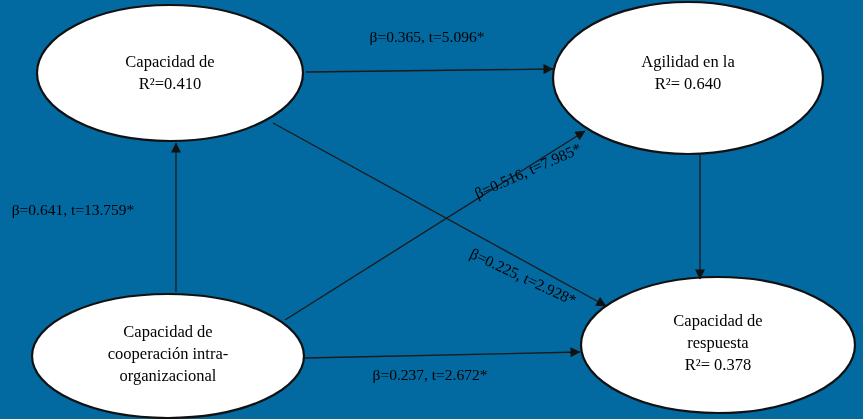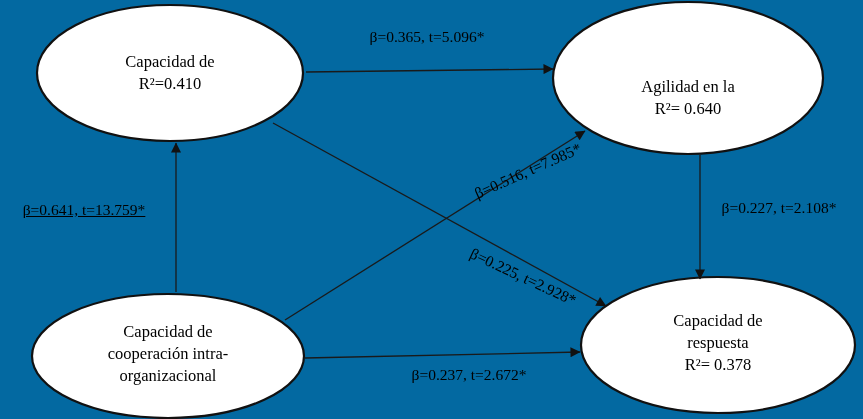--- a/index.html
+++ b/index.html
@@ -64,42 +64,41 @@
     <line x1="273" y1="123" x2="606" y2="306" stroke="#1a1a1a" stroke-width="1.3" marker-end="url(#arrowhead)"></line>
     <line x1="700" y1="155" x2="700" y2="279" stroke="#1a1a1a" stroke-width="1.3" marker-end="url(#arrowhead)"></line>
     <line x1="305" y1="358" x2="580" y2="352" stroke="#1a1a1a" stroke-width="1.3" marker-end="url(#arrowhead)"></line>
   </svg>
 
   <div class="node-label" style="left:170px; top:73px;">
     <div>Capacidad de</div>
     <div>R²=0.410</div>
   </div>
 
-  <div class="node-label" style="left:688px; top:98px;">
+  <div class="node-label" style="left:688px; top:73px;">
     <div>Agilidad en la</div>
     <div>R²= 0.640</div>
   </div>
 
   <div class="node-label" style="left:168px; top:354px;">
     <div>Capacidad de</div>
     <div>cooperación intra-</div>
     <div>organizacional</div>
   </div>
 
   <div class="node-label" style="left:718px; top:343px;">
     <div>Capacidad de</div>
     <div>respuesta</div>
     <div>R²= 0.378</div>
   </div>
 
   <div class="edge-label" style="left:427px; top:37px;">β=0.365, t=5.096*</div>
 
-  <div class="edge-label" style="left:84px; top:210px;text-decoration:underline;">β=0.641, t=13.759*</div>
+  <div class="edge-label" style="left:73px; top:210px;">β=0.641, t=13.759*</div>
 
   <div class="edge-label rot-up" style="left:528px; top:171px;">β=0.516, t=7.985*</div>
 
   <div class="edge-label rot-down" style="left:523px; top:277px;">β=0.225, t=2.928*</div>
 
-  <div class="edge-label" style="left:779px; top:208px;">β=0.227, t=2.108*</div>
 
-  <div class="edge-label" style="left:430px; top:375px;margin-left:39px;">β=0.237, t=2.672*</div>
+  <div class="edge-label" style="left:430px; top:375px;">β=0.237, t=2.672*</div>
 
 </div>
 
 </body></html>

